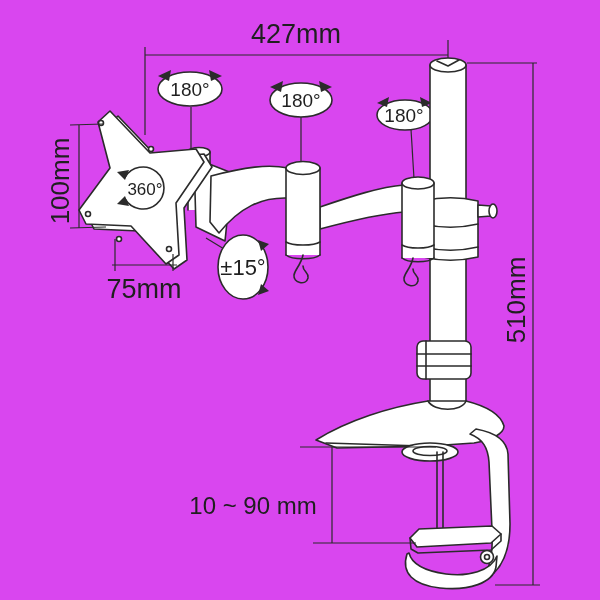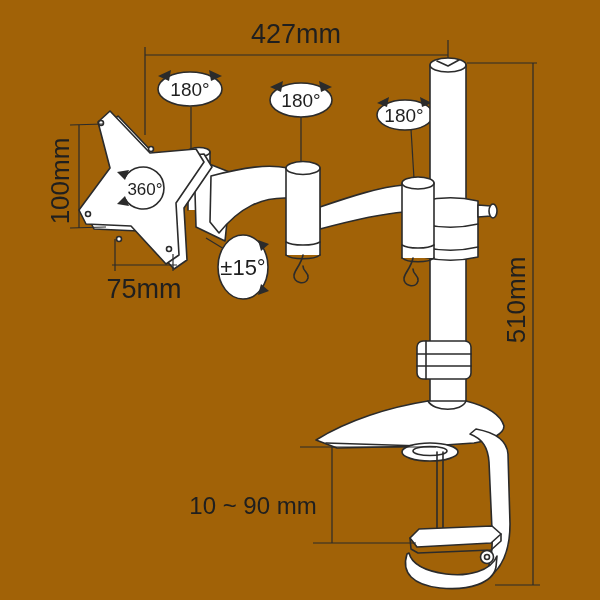--- a/index.html
+++ b/index.html
@@ -1,16 +1,16 @@
 <!DOCTYPE html>
 <html><head>
 <meta charset="utf-8">
 <style>
   html,body{margin:0;padding:0;background:#ffffff;}
-  .stage{width:600px;height:600px;background:#a16207;position:relative;overflow:hidden;}
+  .stage{width:600px;height:600px;background:#d946ef;position:relative;overflow:hidden;}
   svg{display:block;}
   svg .part{stroke:#2b2b2b;stroke-width:1.6;fill:none;stroke-linecap:round;stroke-linejoin:round;}
   svg .fillw{fill:#ffffff;}
   svg .dim{stroke:#2b2b2b;stroke-width:1.2;fill:none;stroke-linecap:butt;}
   svg .arrow{fill:#2b2b2b;stroke:none;}
   svg text{font-family:"Liberation Sans", sans-serif;fill:#1f1f1f;stroke:none;}
   .t-big{font-size:27px;}
   .t-med{font-size:26px;}
   .t-deg{font-size:19px;}
   .t-360{font-size:17px;}

